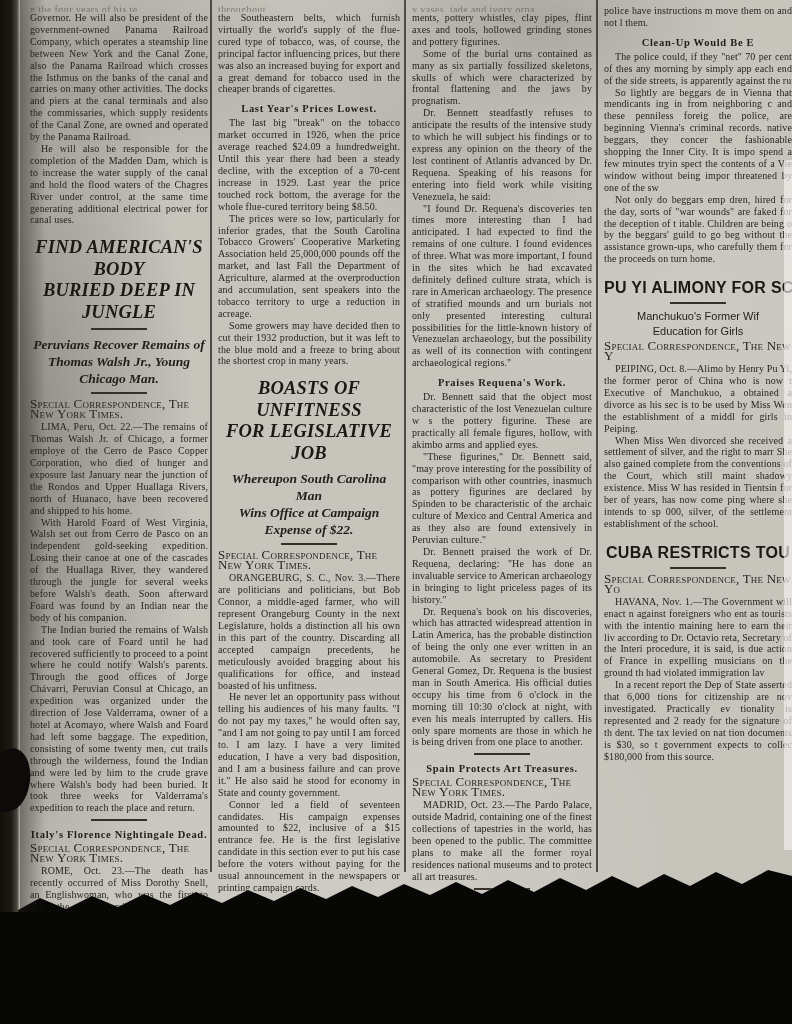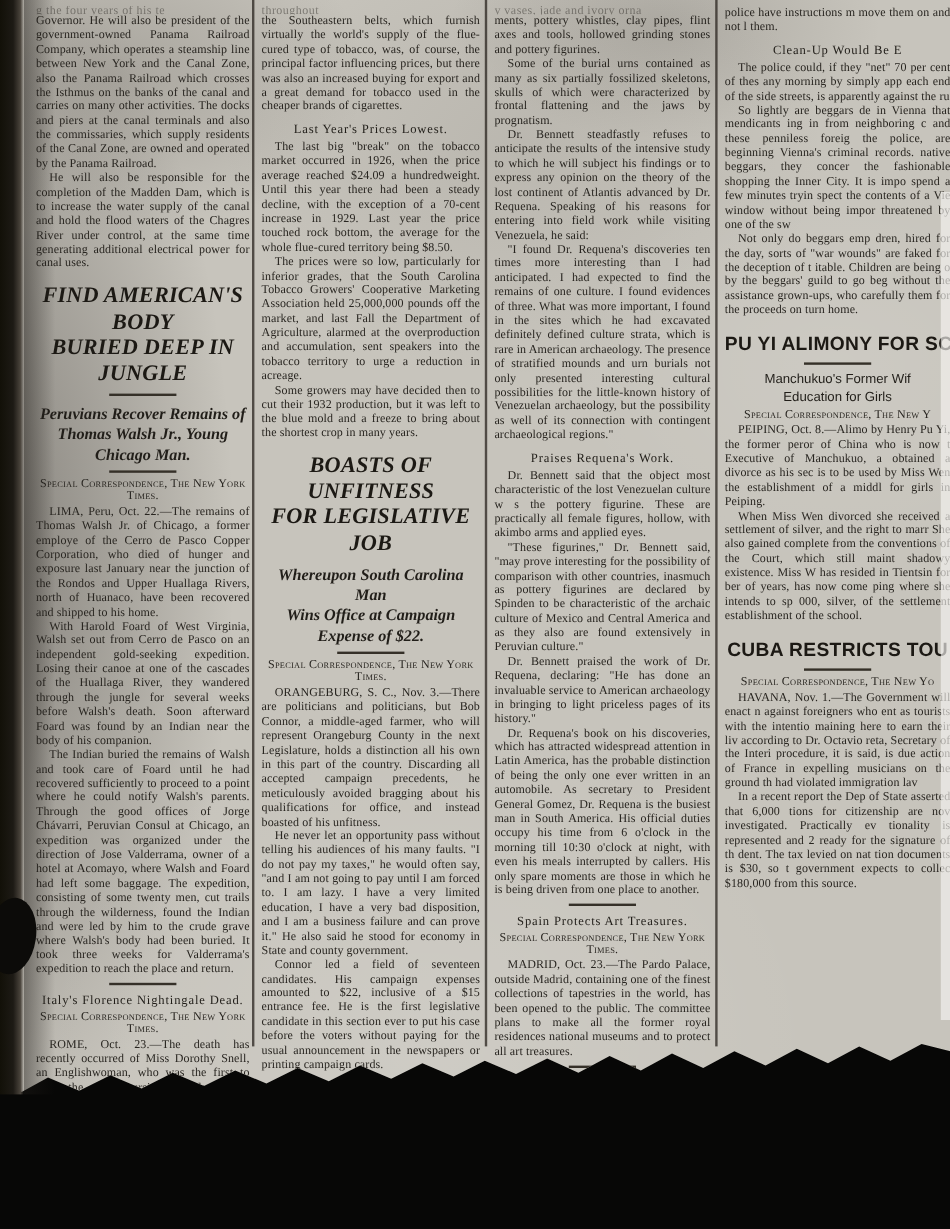--- a/index.html
+++ b/index.html
@@ -103,33 +103,32 @@
     margin: 6px 0 3px; color: #211e19;
   }
   .deck-gothic {
     font-family: "Liberation Sans", sans-serif;
     font-weight: 400;
     font-size: 11px; line-height: 14.5px;
     text-align: center; white-space: pre-line;
     margin: 5px 0 3px; color: #211e19;
   }
   .subhead {
-    font-weight: 400;
+    font-weight: 700;
     font-size: 10.5px; line-height: 13px;
     text-align: center;
     margin: 7px 0 2px;
     letter-spacing: 0.7px;
     color: #211e19;
   }
   .credit {
-    font-size: 10px; line-height: 10px;
+    font-size: 13px; line-height: 10px;
     margin: 1px 0 2px;
     letter-spacing: 0.2px;
     font-variant: small-caps;
-    text-align: center;
   }
   .rule {
     width: 56px; height: 2px;
     background: #353028;
     margin: 5px auto 5px;
   }
 </style>
 </head>
 <body>
 

